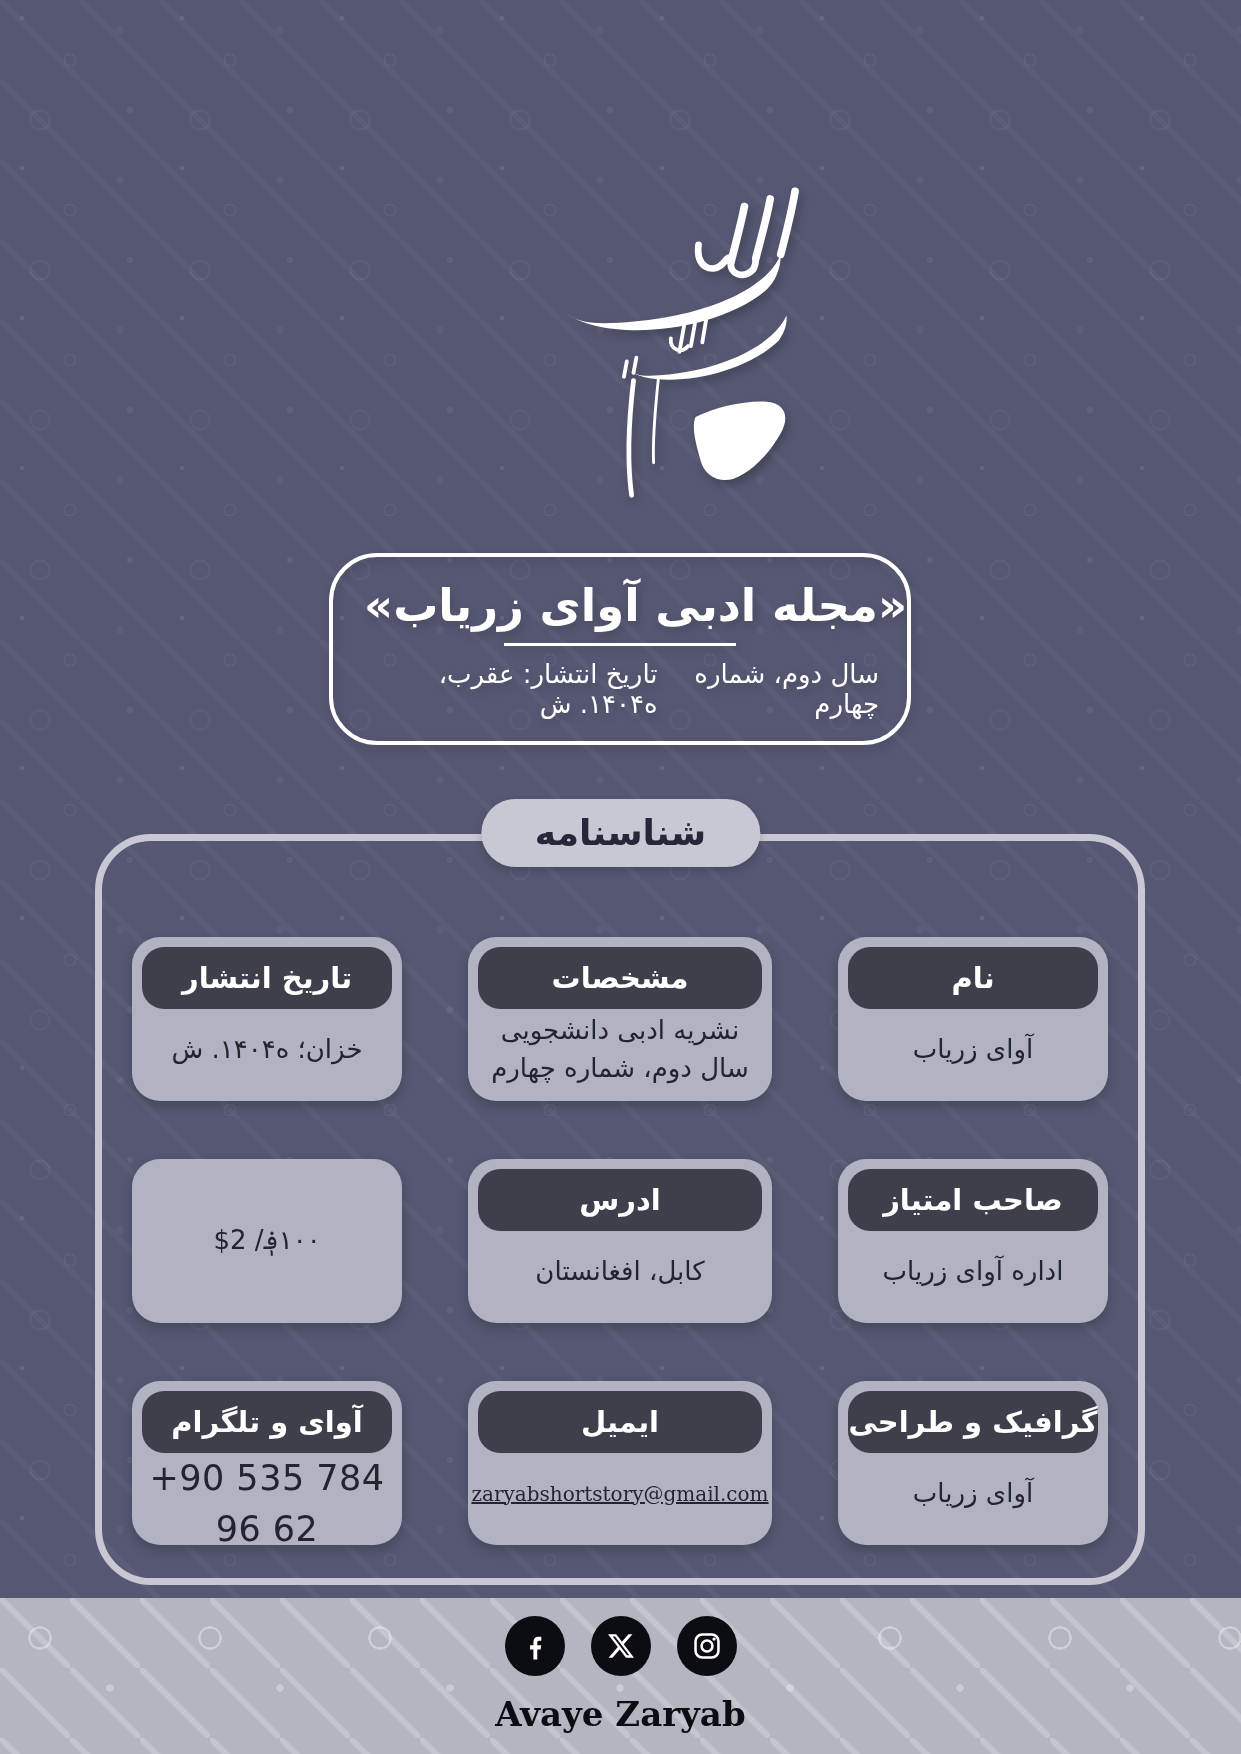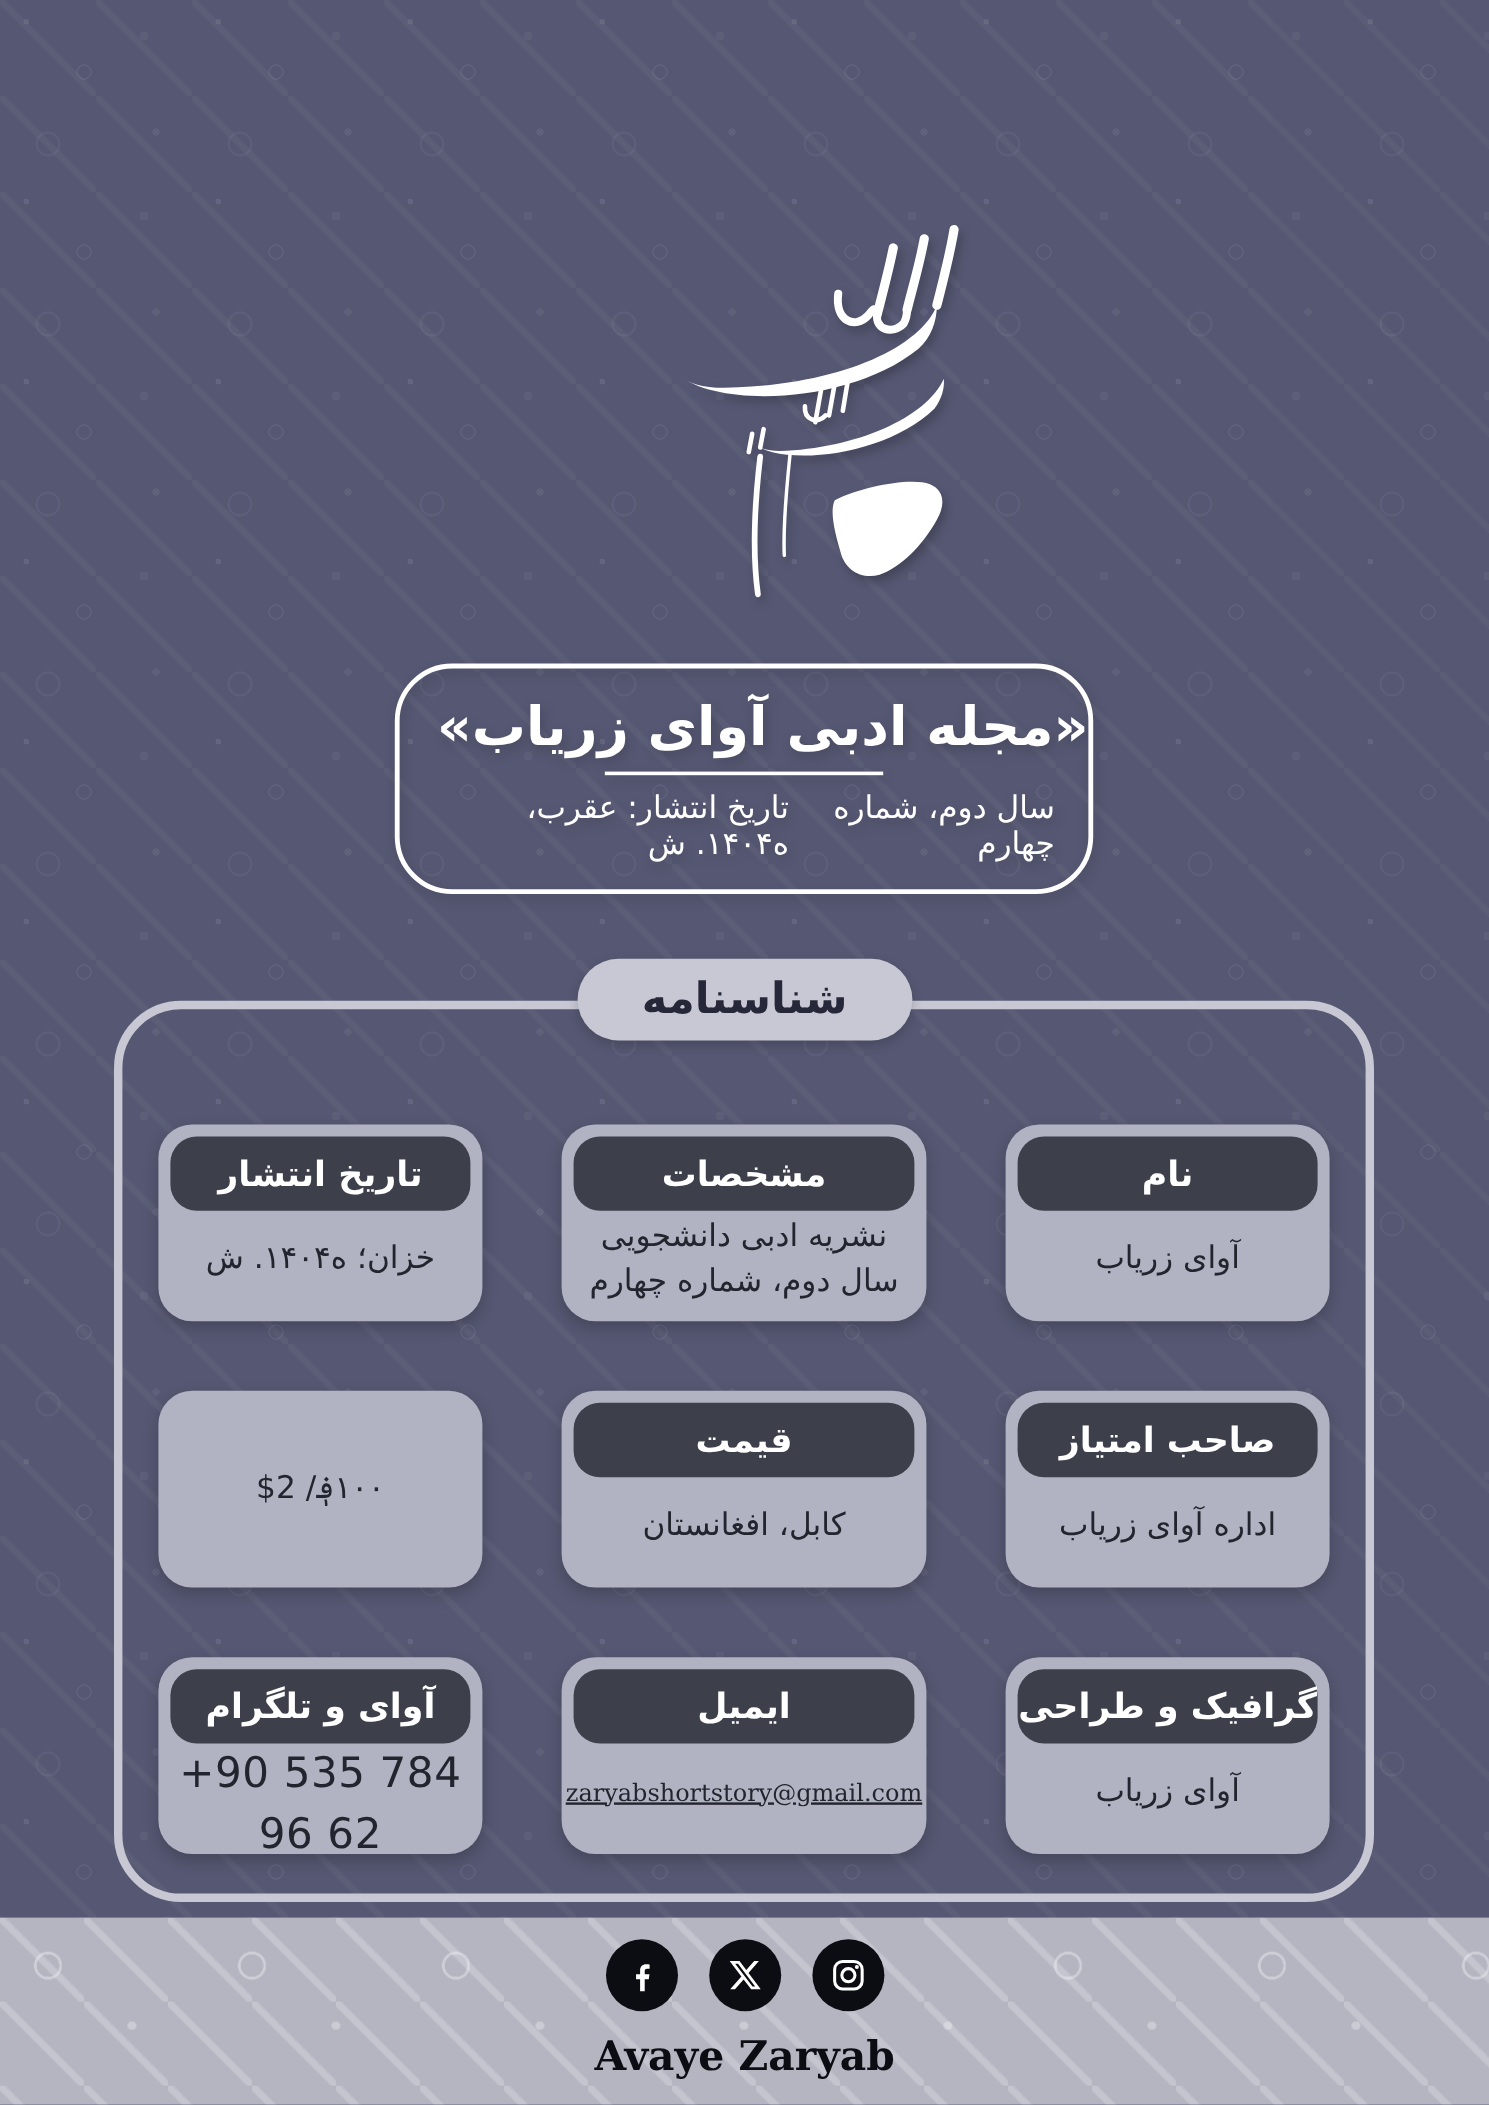--- a/index.html
+++ b/index.html
@@ -160,21 +160,21 @@
       <div class="card-header">تاریخ انتشار</div>
       <div class="card-value">خزان؛ ه۱۴۰۴. ش</div>
     </div>
 
     <div class="card">
       <div class="card-header">صاحب امتیاز</div>
       <div class="card-value">اداره آوای زریاب</div>
     </div>
 
     <div class="card">
-      <div class="card-header">قیمت</div>
+      <div class="card-header">ادرس</div>
       <div class="card-value">کابل، افغانستان</div>
     </div>
 
     <div class="card">
       <div class="card-value">۱۰۰؋/ 2$</div>
     </div>
 
     <div class="card">
       <div class="card-header">گرافیک و طراحی</div>
       <div class="card-value">آوای زریاب</div>

